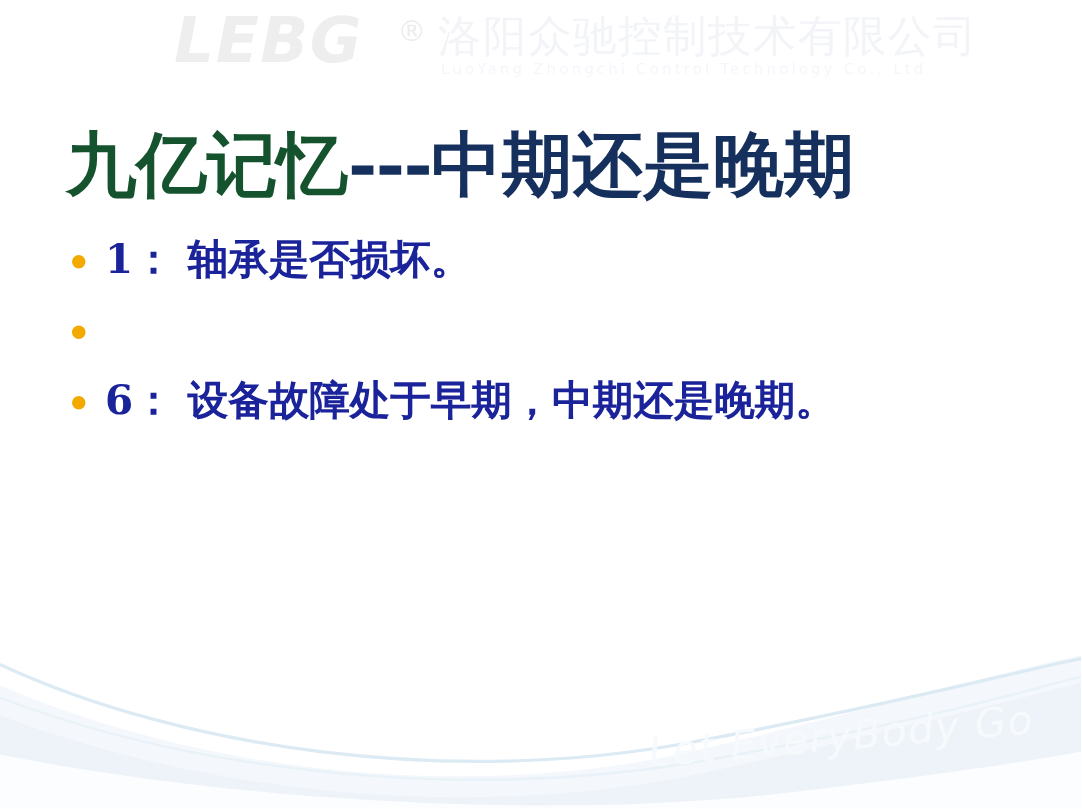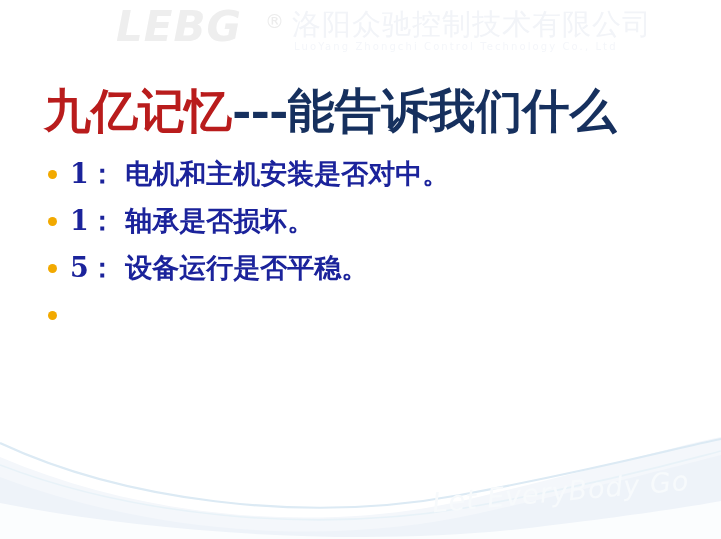--- a/index.html
+++ b/index.html
@@ -77,21 +77,21 @@
     position: absolute;
     left: 44px;
     top: 52px;
     font-family: "DejaVu Serif", "Liberation Serif", serif;
     font-size: 47px;
     font-weight: bold;
     line-height: 1.18;
     white-space: nowrap;
     letter-spacing: 0px;
   }
-  .title .t-red   { color: #b91c1c; }
+  .title .t-red   { color: #14532d; }
   .title .t-dash  { color: #16305e; letter-spacing: -1px; }
   .title .t-navy  { color: #16305e; }
 
   
   .bullets {
     position: absolute;
     left: 48px;
     top: 150px;
     width: 650px;
   }
@@ -149,44 +149,40 @@
 <div class="slide">
 
   <div class="watermark">
     <div class="wm-logo">LEBG</div>
     <div class="wm-reg">®</div>
     <div class="wm-cn">洛阳众驰控制技术有限公司</div>
     <div class="wm-en">LuoYang Zhongchi Control Technology Co., Ltd</div>
   </div>
 
   <h1 class="title">
-    <span class="t-red">九亿记忆</span><span class="t-dash">---</span><span class="t-navy">能告诉我们什么</span>
+    <span class="t-red">九亿记忆</span><span class="t-dash">---</span><span class="t-navy">中期还是晚期</span>
   </h1>
 
   <div class="bullets">
 
-    <div class="bullet-row">
-      <span class="bullet-dot"></span>
-      <span class="bullet-text">1：  电机和主机安装是否对中。</span>
-    </div>
 
     <div class="bullet-row">
       <span class="bullet-dot"></span>
       <span class="bullet-text">1：  轴承是否损坏。</span>
     </div>
 
 
 
     <div class="bullet-row">
       <span class="bullet-dot"></span>
-      <span class="bullet-text">5：  设备运行是否平稳。</span>
     </div>
 
     <div class="bullet-row">
       <span class="bullet-dot"></span>
+      <span class="bullet-text">6：  设备故障处于早期，中期还是晚期。</span>
     </div>
 
   </div>
 
   <svg class="waves" viewBox="0 0 721 110" preserveAspectRatio="none">
     <path d="M0,28 C150,92 330,104 470,70 C600,39 680,16 721,8 L721,110 L0,110 Z" fill="#f4f7fb"></path>
     <path d="M0,48 C160,108 340,116 480,84 C610,55 690,34 721,26 L721,110 L0,110 Z" fill="#eef3f9"></path>
     <path d="M0,14 C120,70 300,96 460,66 C600,40 680,18 721,10" stroke="#dceaf4" stroke-width="2.2" fill="none"></path>
     <path d="M0,36 C130,86 310,106 470,78 C610,53 690,30 721,22" stroke="#e8f2f8" stroke-width="1.6" fill="none"></path>
     <path d="M0,74 C150,104 360,118 520,100 C640,86 700,76 721,72 L721,110 L0,110 Z" fill="#fbfdfe"></path>

